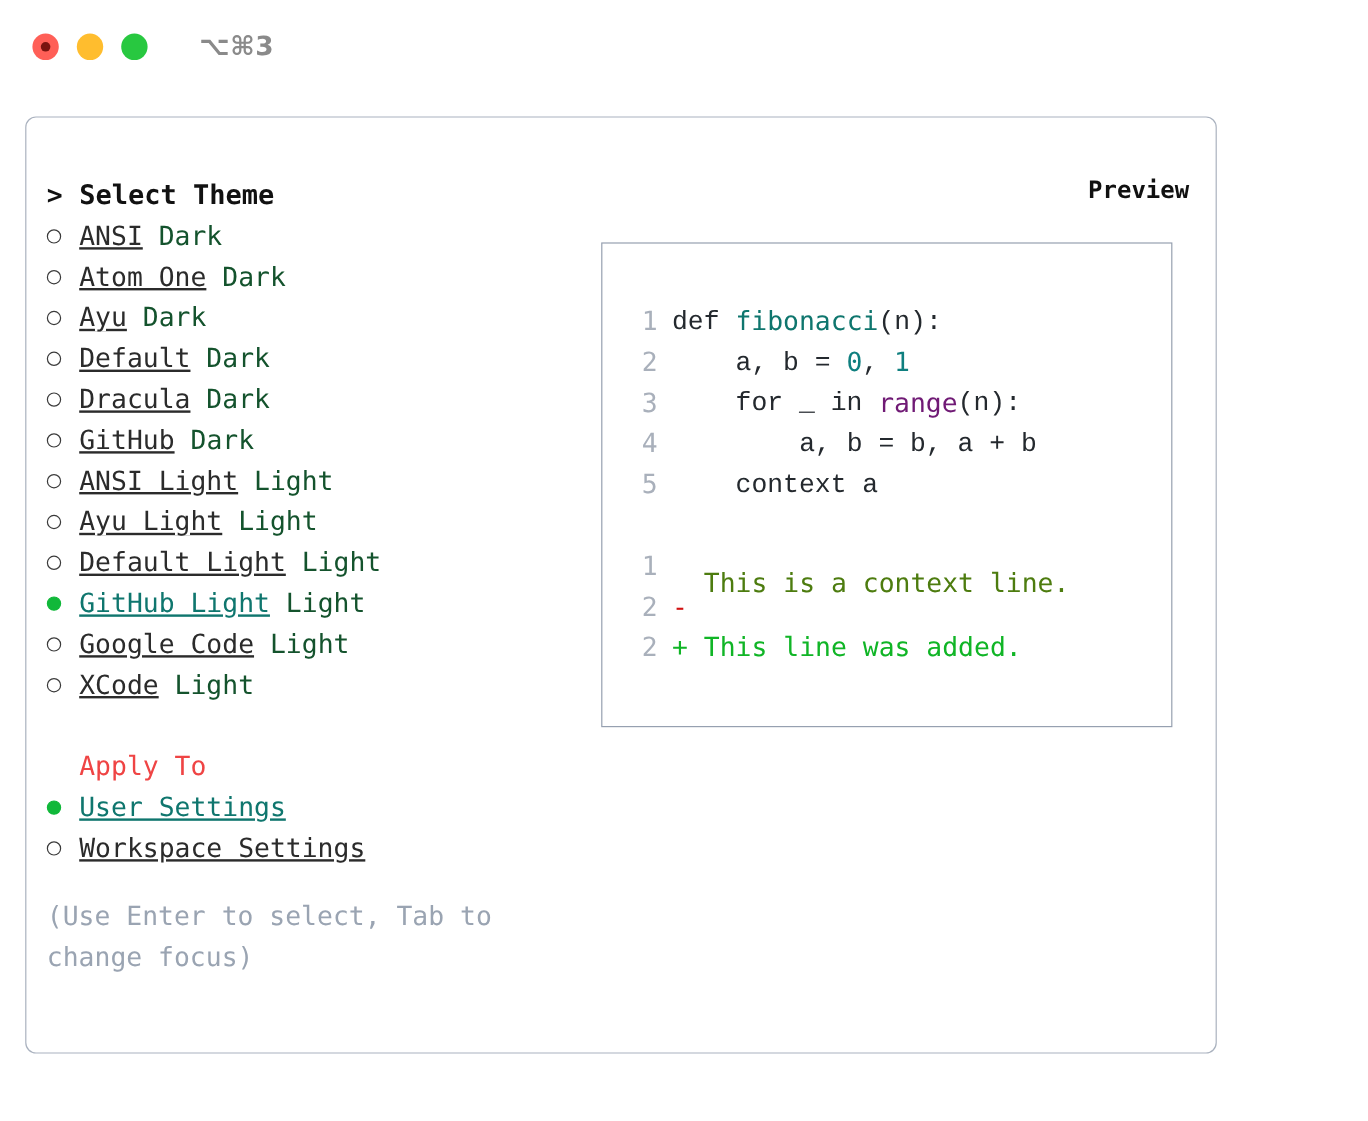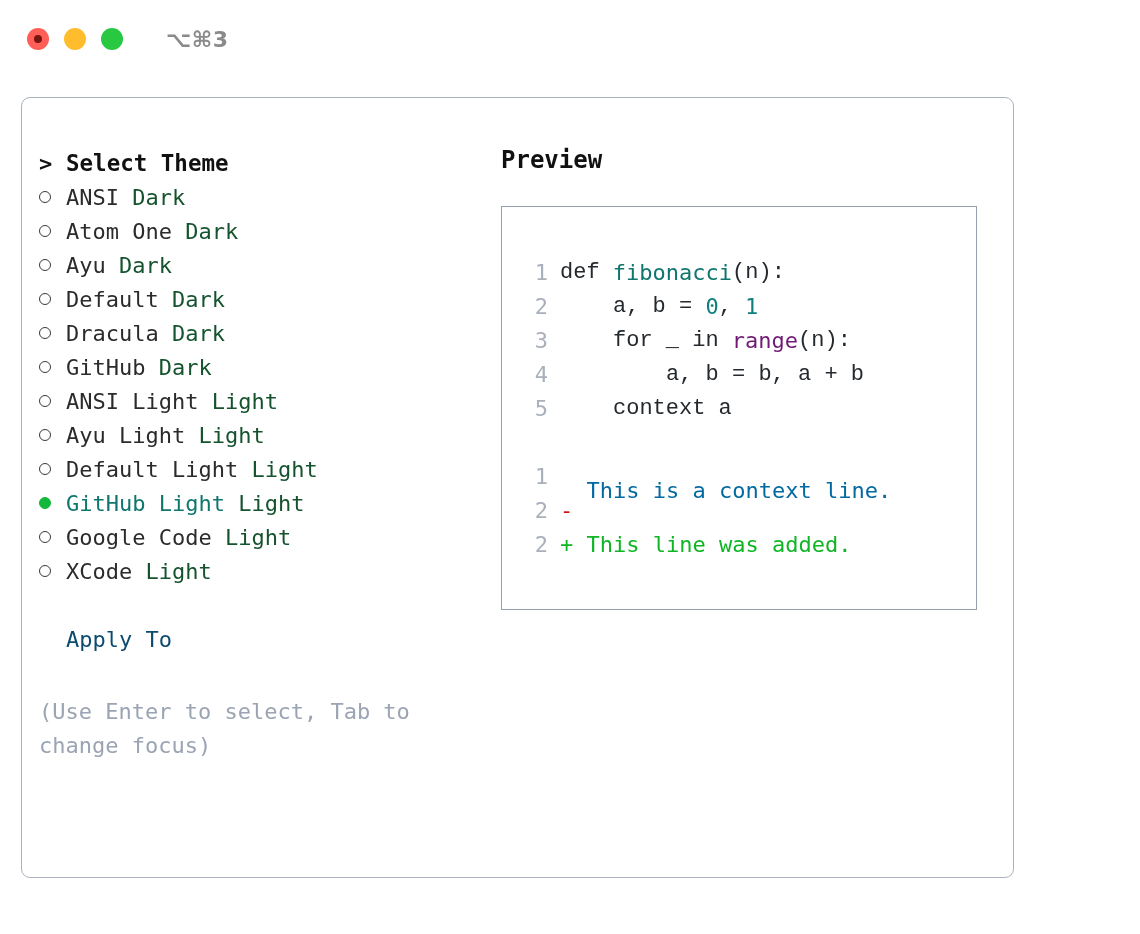--- a/index.html
+++ b/index.html
@@ -131,53 +131,54 @@
   }
   .bullet.empty {
     border: 1.6px solid #3a3a3a;
     background: transparent;
   }
   .bullet.filled {
     background: #11b83a;
     border: 1.6px solid #11b83a;
   }
 
-  .item-name  { color: #2b2b2b; }
+  .item-name  { color: #2b2b2b; text-decoration: underline; }
   .item-name.sel { color: #0f766e; }
   .item-tag   { color: #14532d; }
 
   .section-label {
     font-size: 22px;
-    color: #0c4a6e;
+    color: #ef4444;
     padding-left: 27px;
   }
 
   .spacer-line { height: 34px; }
 
   .hint {
-    margin-top: 39px;
+    margin-top: 24px;
     font-size: 22px;
     color: #9aa4b2;
     line-height: 34px;
     width: 400px;
     white-space: normal;
   }
 
   
   .right-col {
     position: absolute;
     left: 479px;
     top: 48px;
     width: 490px;
   }
   .preview-title {
-    font-size: 24px;
+    font-size: 20px;
     font-weight: bold;
     color: #111111;
     margin-bottom: 32px;
+    text-align: right;
   }
   .preview-box {
     width: 476px;
     height: 404px;
     border: 1.6px solid #96a0b0;
     box-sizing: border-box;
     background: #ffffff;
     padding: 48px 0 0 18px;
   }
 
@@ -196,21 +197,21 @@
     color: #a9b0bb;
     margin-right: 12px;
   }
   .code-text { color: #24292e; }
 
   .tok-fn    { color: #0f766e; }
   .tok-num   { color: #0f7f7f; }
   .tok-call  { color: #701a75; }
   .tok-plain { color: #24292e; font-family: Liberation Mono, monospace; }
 
-  .diff-ctx { color: #0369a1; margin-top: 29px; }
+  .diff-ctx { color: #4d7c0f; margin-top: 29px; }
   .diff-del { color: #d11111; }
   .diff-add { color: #10b526; }
 
   .gap-block { height: 34px; }
 </style>
 </head>
 <body>
 
 <div class="window">
 
@@ -249,20 +250,24 @@
             <div class="list-line"><span class="bullet-wrap"><span class="bullet empty"></span></span><span class="item-name">Google Code</span><span> </span><span class="item-tag">Light</span></div>
             <div class="list-line"><span class="bullet-wrap"><span class="bullet empty"></span></span><span class="item-name">XCode</span><span> </span><span class="item-tag">Light</span></div>
           </div>
 
         <div class="spacer-line"></div>
 
         <div class="list-line">
           <span class="section-label">Apply To</span>
         </div>
 
+        <div id="apply-items">
+            <div class="list-line"><span class="bullet-wrap"><span class="bullet filled"></span></span><span class="item-name sel">User Settings</span></div>
+            <div class="list-line"><span class="bullet-wrap"><span class="bullet empty"></span></span><span class="item-name">Workspace Settings</span></div>
+          </div>
 
         <div class="hint">(Use Enter to select, Tab to change focus)</div>
       </div>
 
       <div class="right-col">
         <div class="preview-title">Preview</div>
 
         <div class="preview-box">
           <div id="code-block">
               <div class="code-line"><span class="gutter">1</span><span class="code-text"></span><span class="tok-plain">def </span><span class="tok-fn">fibonacci</span><span class="tok-plain">(n):</span></div>

